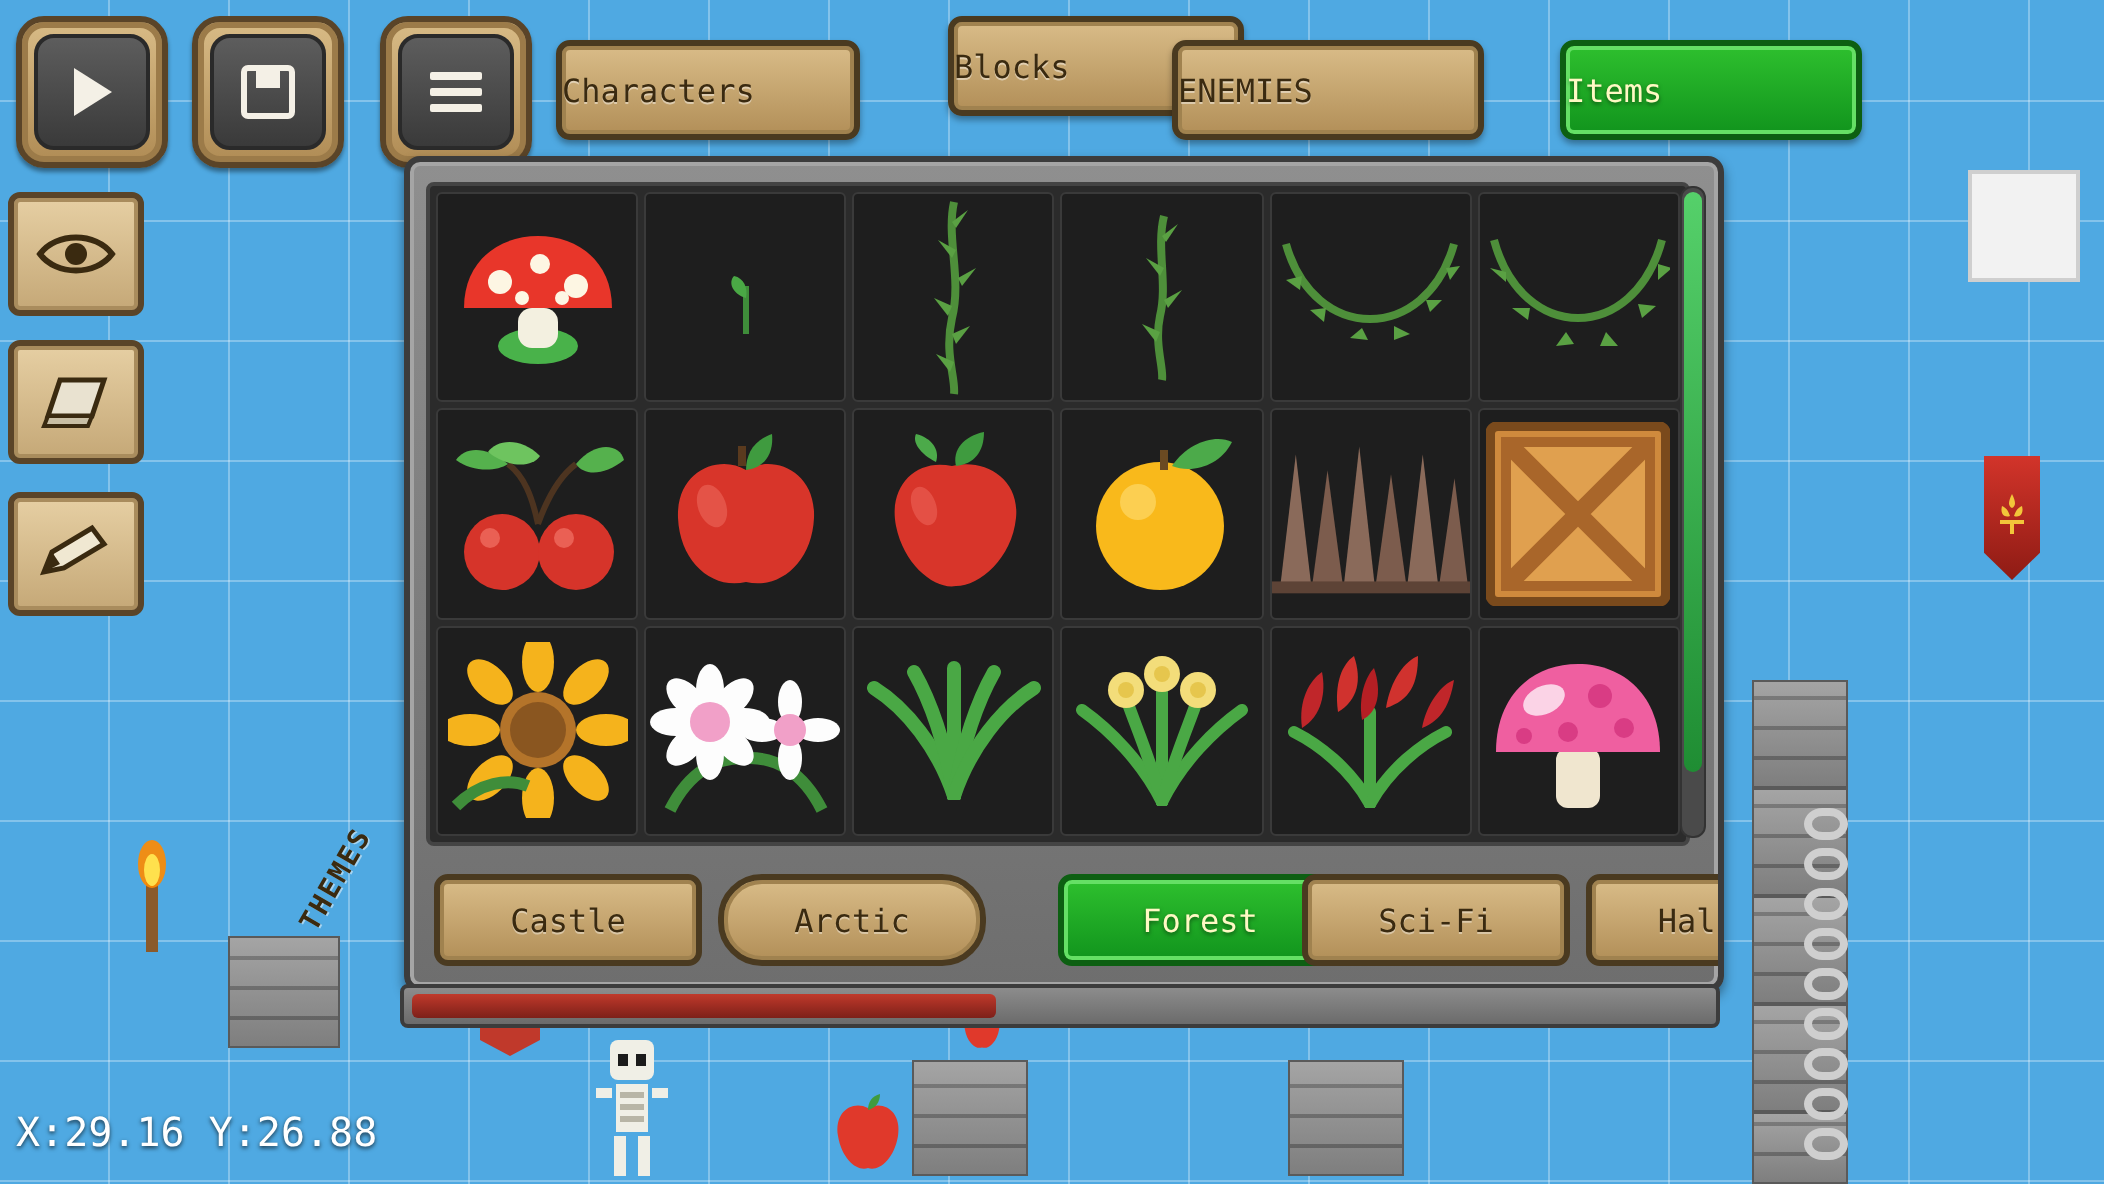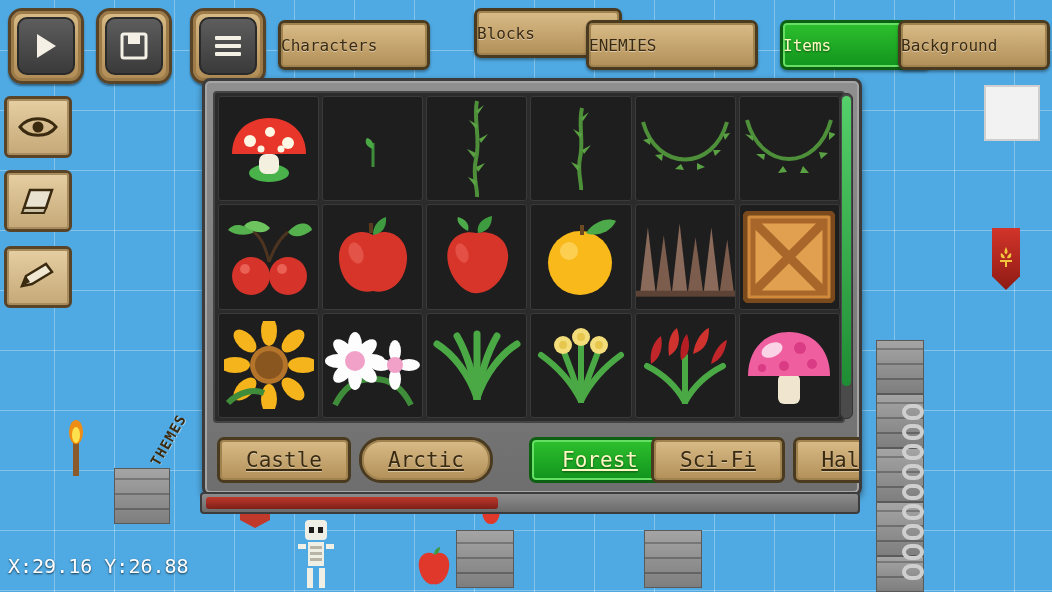--- a/index.html
+++ b/index.html
@@ -116,25 +116,24 @@
   
   #theme-row {
     position:absolute; left:6px; top:352px; width:648px; height:56px;
     overflow:hidden;
   }
   .theme-tab {
     position:absolute; top:4px; height:46px;
     border-radius:7px;
     border:3px solid #4a3a20;
     display:flex; align-items:center; justify-content:center;
-    font-size:21px; color:#3a2a10;
+    font-size:16px; color:#3a2a10;
     background: linear-gradient(#d9bc88,#b28f58);
     box-shadow: inset 0 0 0 2px #a0824f;
     text-shadow: 0 1px 0 rgba(255,255,255,.4);
-    text-decoration: underline;
   }
   .theme-tab.active {
     background: linear-gradient(#2ec02e,#11941d);
     color:#fff9c4; border-color:#0d5f12;
     box-shadow: inset 0 0 0 2px #65e065;
     text-shadow: 0 1px 2px rgba(0,0,0,.5);
     margin-left: 28px;
   }
 
   
@@ -297,28 +296,25 @@
       <path d="M4 24 L8 14 L12 20 Z" fill="#3a2a10"></path>
     </svg>
   </div>
 
   <div class="cat-tab" style="left:278px; top:20px; width:152px;">
     <span>Characters</span>
   </div>
   <div class="cat-tab" style="left:434px; top:8px; width:148px;margin-left:40px;">
     <span>Blocks</span>
   </div>
-  <div class="cat-tab" style="left:586px; top:20px; width:172px;">
+  <div class="cat-tab" style="left:586px; top:20px; width:156px;">
     <span>ENEMIES</span>
   </div>
   <div class="cat-tab active" style="left:780px; top:20px; width:151px;">
     <span>Items</span>
-  </div>
-  <div class="cat-tab" style="left:898px; top:20px; width:152px;">
-    <span>Background</span>
   </div>
 
   <div id="panel">
 
     <div id="grid-area">
 
       <div class="cell">
         <svg width="86" height="78" viewBox="0 0 86 78">
           <ellipse cx="43" cy="63" rx="20" ry="9" fill="#49b24a"></ellipse>
           <rect x="33" y="44" width="20" height="20" rx="7" fill="#f3f0e0"></rect>

